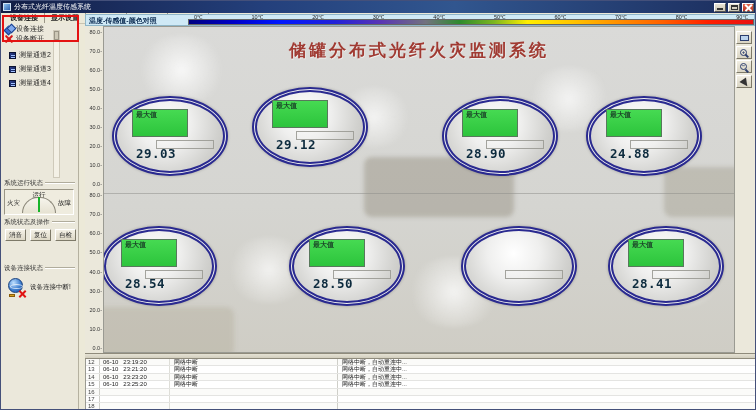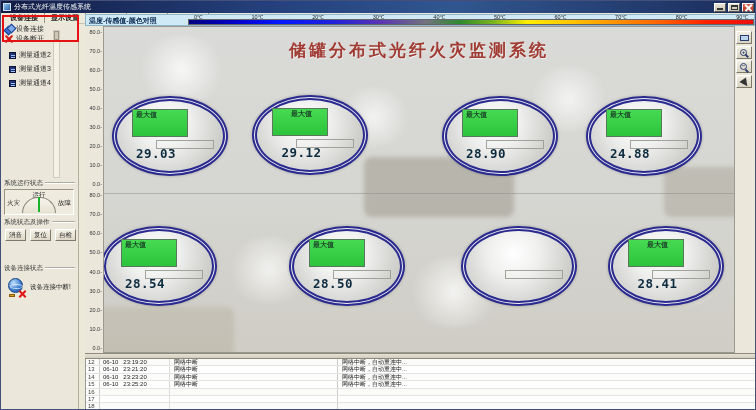--- a/index.html
+++ b/index.html
@@ -307,21 +307,21 @@
 
       <div class="gauge" style="left:8px;top:69px;">
         <span class="ring-outer"></span>
           <span class="ring-inner"></span>
         <span class="comb"></span>
         <span class="lcd">
           <span class="lcd-label">最大值</span>
           <span class="lcd-value">29.03</span>
         </span>
       </div>
-      <div class="gauge" style="left:148px;top:68px;text-align:center;">
+      <div class="gauge" style="left:148px;top:60px;">
         <span class="ring-outer"></span>
           <span class="ring-inner"></span>
         <span class="comb"></span>
         <span class="lcd">
           <span class="lcd-label">最大值</span>
           <span class="lcd-value">29.12</span>
         </span>
       </div>
       <div class="gauge" style="left:338px;top:69px;">
         <span class="ring-outer"></span>
@@ -358,21 +358,21 @@
         <span class="lcd">
           <span class="lcd-label">最大值</span>
           <span class="lcd-value">28.50</span>
         </span>
       </div>
       <div class="gauge" style="left:357px;top:199px;">
         <span class="ring-outer"></span>
           <span class="ring-inner"></span>
         <span class="comb"></span>
       </div>
-      <div class="gauge" style="left:504px;top:199px;text-align:center;">
+      <div class="gauge" style="left:504px;top:199px;">
         <span class="ring-outer"></span>
           <span class="ring-inner"></span>
         <span class="comb"></span>
         <span class="lcd">
           <span class="lcd-label">最大值</span>
           <span class="lcd-value">28.41</span>
         </span>
       </div>
     </div>
 

